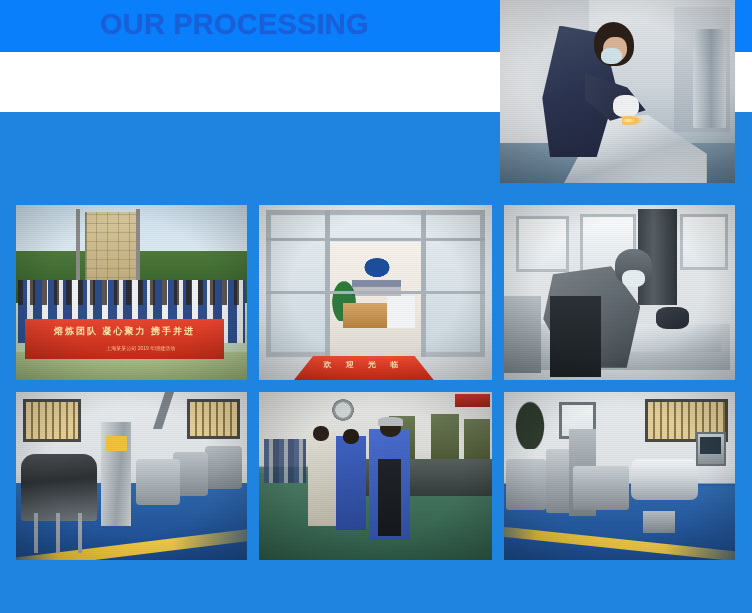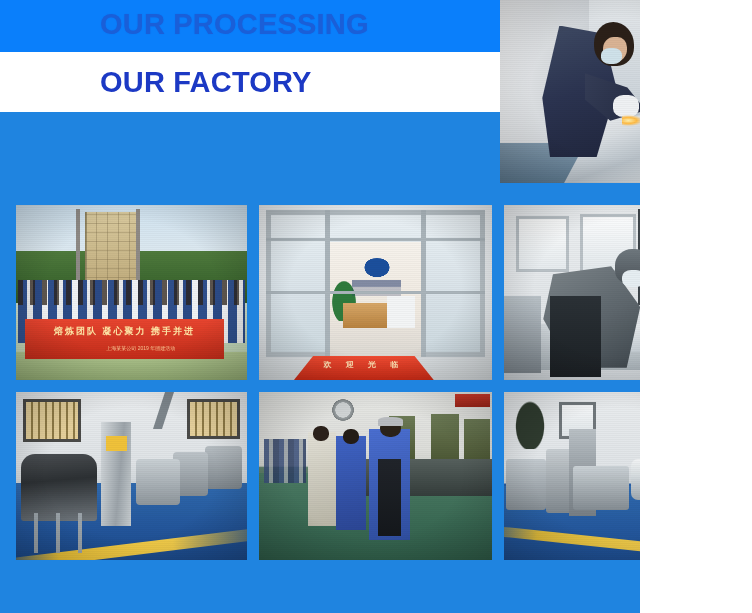--- a/index.html
+++ b/index.html
@@ -2,21 +2,21 @@
 <html><head>
 <meta charset="utf-8">
 <style>
   html, body {
     margin: 0;
     padding: 0;
     background: #ffffff;
   }
   #page {
     position: relative;
-    width: 640px;
+    width: 752px;
     height: 613px;
     overflow: hidden;
     font-family: "Liberation Sans", sans-serif;
   }
 
   
   .band {
     position: absolute;
     left: 0;
     width: 752px;
@@ -303,21 +303,20 @@
 <body>
 
 <div id="page">
 
   <div class="band band-top"></div>
   <div class="band band-mid"></div>
   <div class="band band-bottom"></div>
 
   <div class="heading heading-processing">OUR PROCESSING</div>
 
-  <div class="heading heading-factory">OUR FACTORY</div>
 
 
   <div class="photo photo-hero">
     <div class="scene">
       <div class="lay hero-bg"></div>
       <div class="lay hero-panelL"></div>
       <div class="lay hero-panelR"></div>
       <div class="lay hero-tankR"></div>
       <div class="lay hero-floor"></div>
       <div class="lay hero-sheet"></div>

